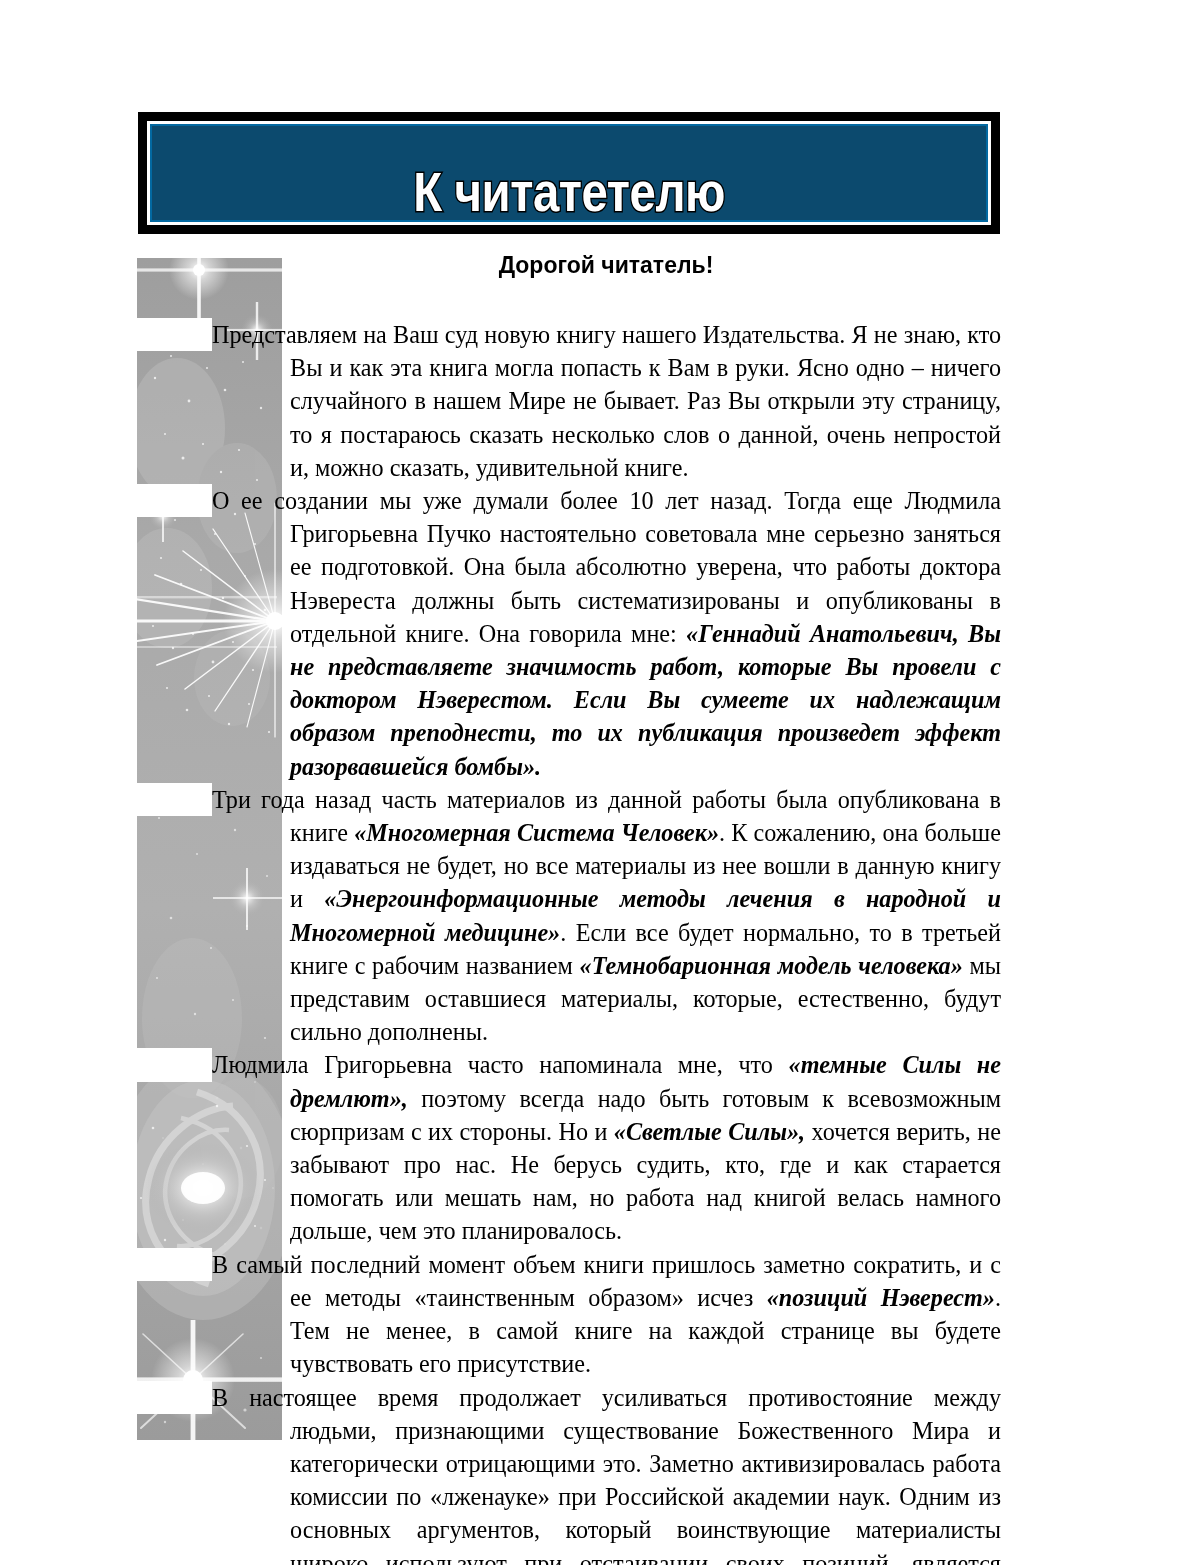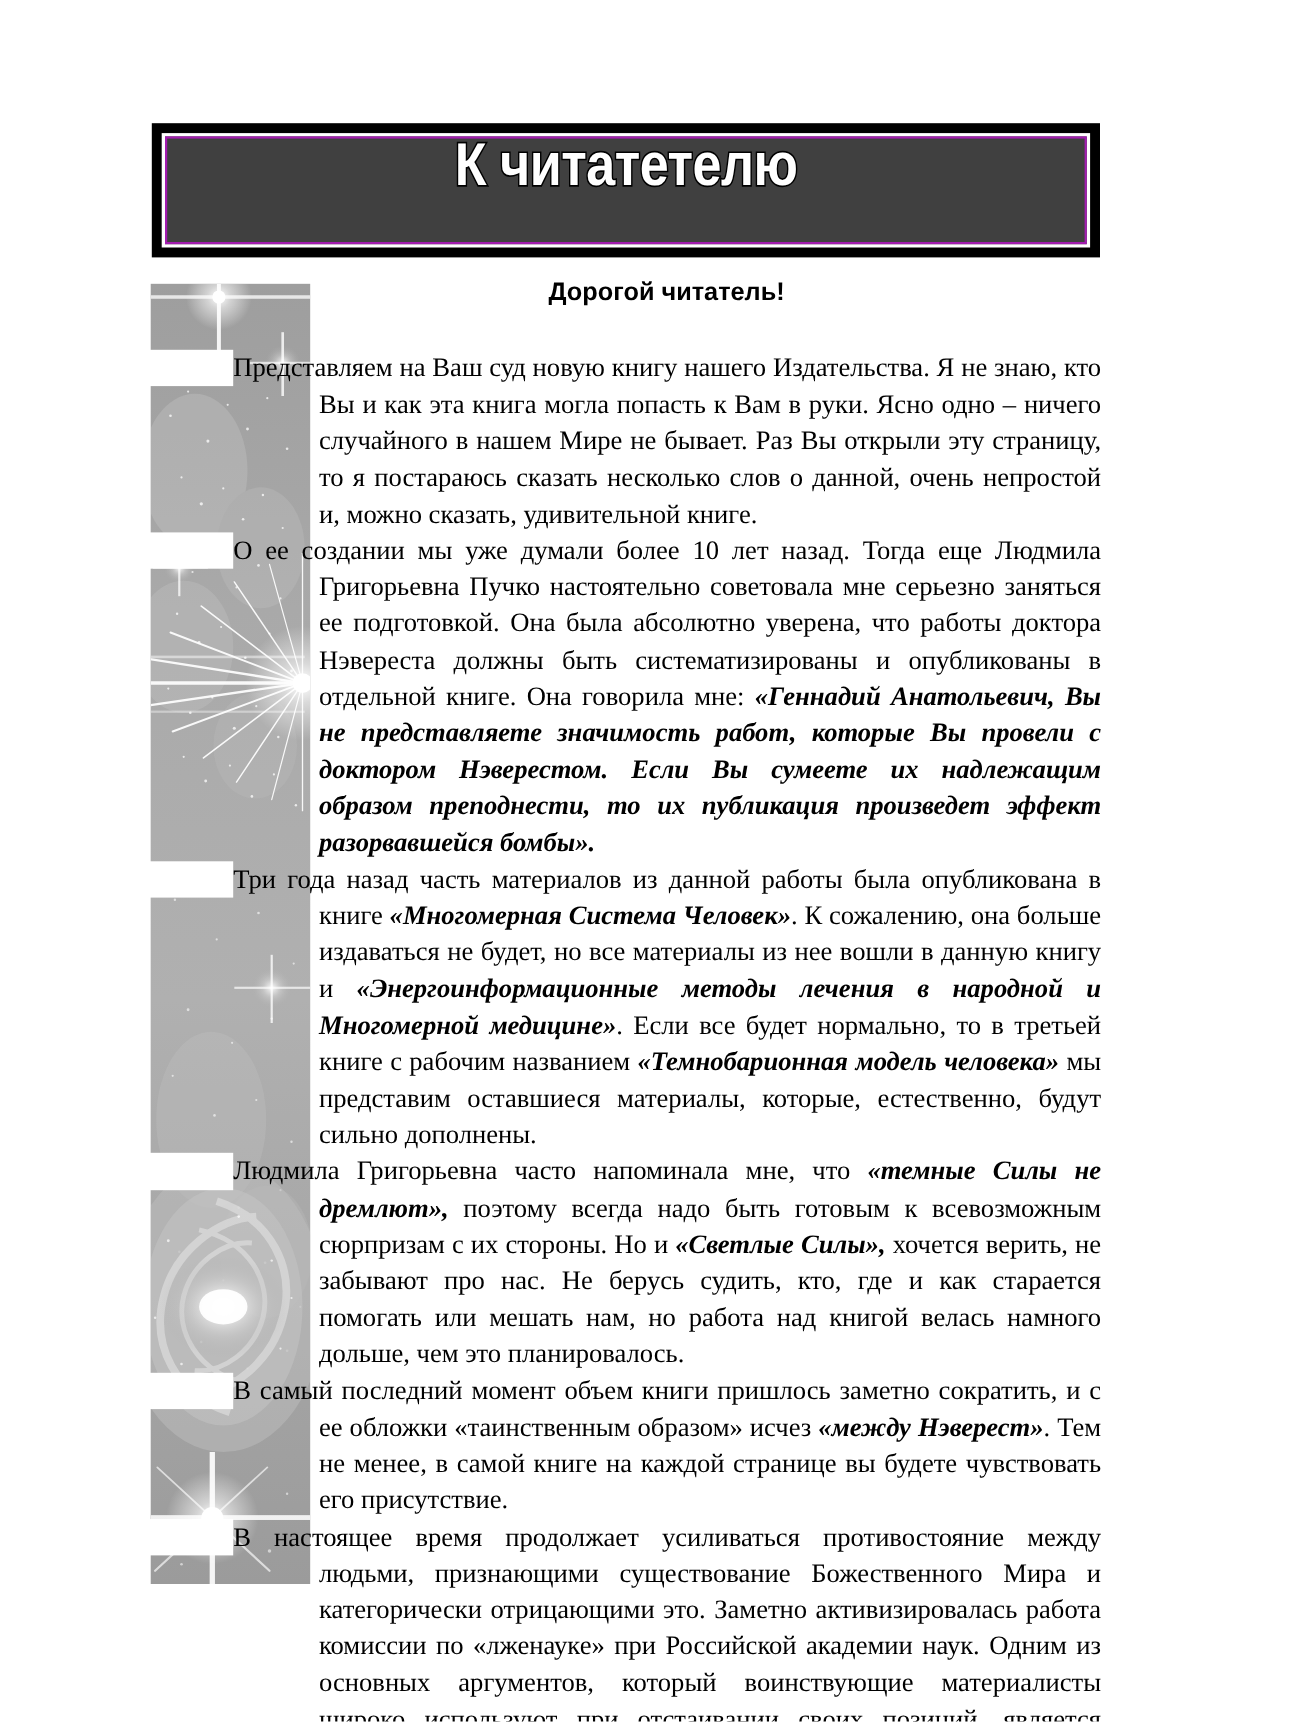--- a/index.html
+++ b/index.html
@@ -42,25 +42,25 @@
     right: 9px;
     bottom: 9px;
     background: #ffffff;
   }
   #header-banner-fill {
     position: absolute;
     left: 3px;
     top: 3px;
     right: 3px;
     bottom: 3px;
-    background: #404040;
-    border: 2px solid #a21caf;
+    background: #0c4a6e;
+    border: 2px solid #0369a1;
     box-sizing: border-box;
     display: flex;
-    align-items: flex-start;
+    align-items: flex-end;
     justify-content: center;
   }
   #banner-title {
     font-family: "Liberation Sans", "DejaVu Sans", sans-serif;
     font-weight: bold;
     font-size: 55px;
     line-height: 1;
     letter-spacing: -0.5px;
     color: #ffffff;
     transform: scaleX(0.86);
@@ -377,19 +377,19 @@
 
       <p><span class="firstline-pull">Представляем на Ваш суд новую книгу нашего Издательства. Я не знаю, кто Вы и как эта книга могла попасть к Вам в руки. Ясно одно – ничего случайного в нашем Мире не бывает. Раз Вы открыли эту страницу, то я постараюсь сказать несколько слов о данной, очень непростой и, можно сказать, удивительной книге.</span></p>
 
       <p><span class="firstline-pull">О ее создании мы уже думали более 10 лет назад. Тогда еще Людмила Григорьевна Пучко настоятельно советовала мне серьезно заняться ее подготовкой. Она была абсолютно уверена, что работы доктора Нэвереста должны быть систематизированы и опубликованы в отдельной книге. Она говорила мне: </span><span class="bi">«Геннадий Анатольевич, Вы не представляете значимость работ, которые Вы провели с доктором Нэверестом. Если Вы сумеете их надлежащим образом преподнести, то их публикация произведет эффект разорвавшейся бомбы».</span></p>
 
       <p><span class="firstline-pull">Три года назад часть материалов из данной работы была опубликована в книге </span><span class="bi">«Многомерная Система Человек»</span><span>. К сожалению, она больше издаваться не будет, но все материалы из нее вошли в данную книгу и </span><span class="bi">«Энергоинформационные методы лечения в народной и Многомерной медицине»</span><span>. Если все будет нормально, то в третьей книге с рабочим названием </span><span class="bi">«Темнобарионная модель человека»</span><span> мы представим оставшиеся материалы, которые, естественно, будут сильно дополнены.</span></p>
 
       <p><span class="firstline-pull">Людмила Григорьевна часто напоминала мне, что </span><span class="bi">«темные Силы не дремлют»,</span><span> поэтому всегда надо быть готовым к всевозможным сюрпризам с их стороны. Но и </span><span class="bi">«Светлые Силы»,</span><span> хочется верить, не забывают про нас. Не берусь судить, кто, где и как старается помогать или мешать нам, но работа над книгой велась намного дольше, чем это планировалось.</span></p>
 
 
-      <p><span class="firstline-pull">В самый последний момент объем книги пришлось заметно сократить, и с ее обложки «таинственным образом» исчез </span><span class="bi">«между Нэверест»</span><span>. Тем не менее, в самой книге на каждой странице вы будете чувствовать его присутствие.</span></p>
+      <p><span class="firstline-pull">В самый последний момент объем книги пришлось заметно сократить, и с ее методы «таинственным образом» исчез </span><span class="bi">«позиций Нэверест»</span><span>. Тем не менее, в самой книге на каждой странице вы будете чувствовать его присутствие.</span></p>
 
       <p><span class="firstline-pull">В настоящее время продолжает усиливаться противостояние между людьми, признающими существование Божественного Мира и категорически отрицающими это. Заметно активизировалась работа комиссии по «лженауке» при Российской академии наук. Одним из основных аргументов, который воинствующие материалисты широко используют при отстаивании своих позиций, является следующее утверждение: </span></p>
 
     </div>
   </div>
 </div>
 
 </body></html>

